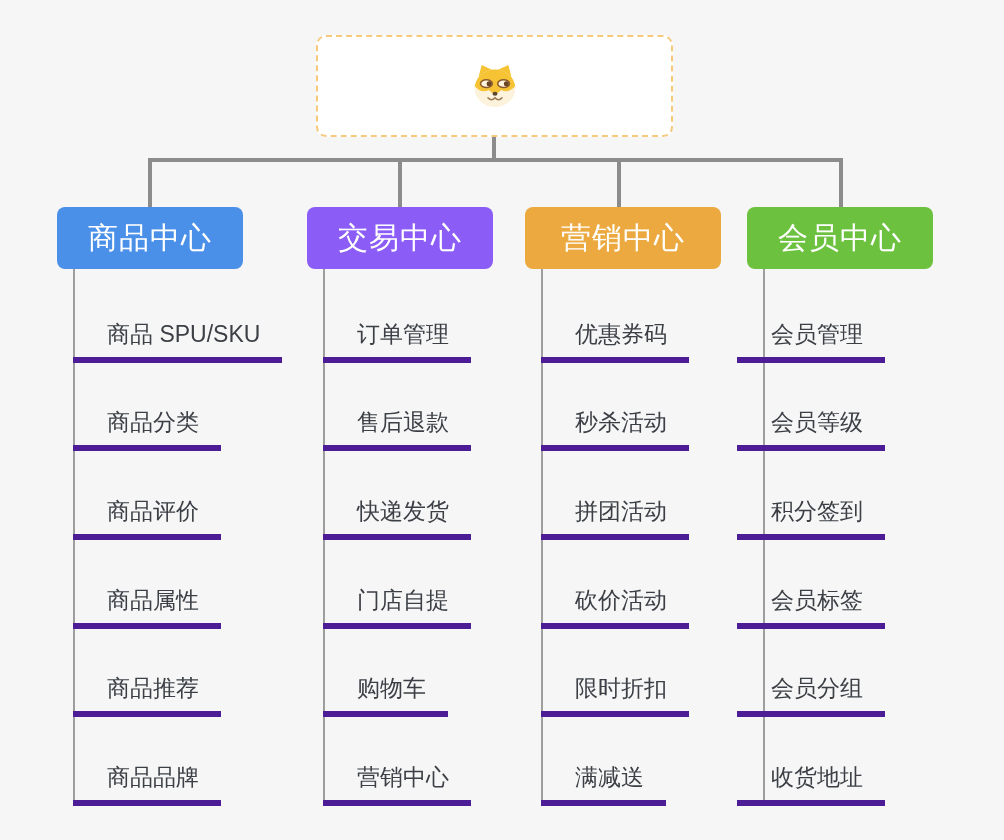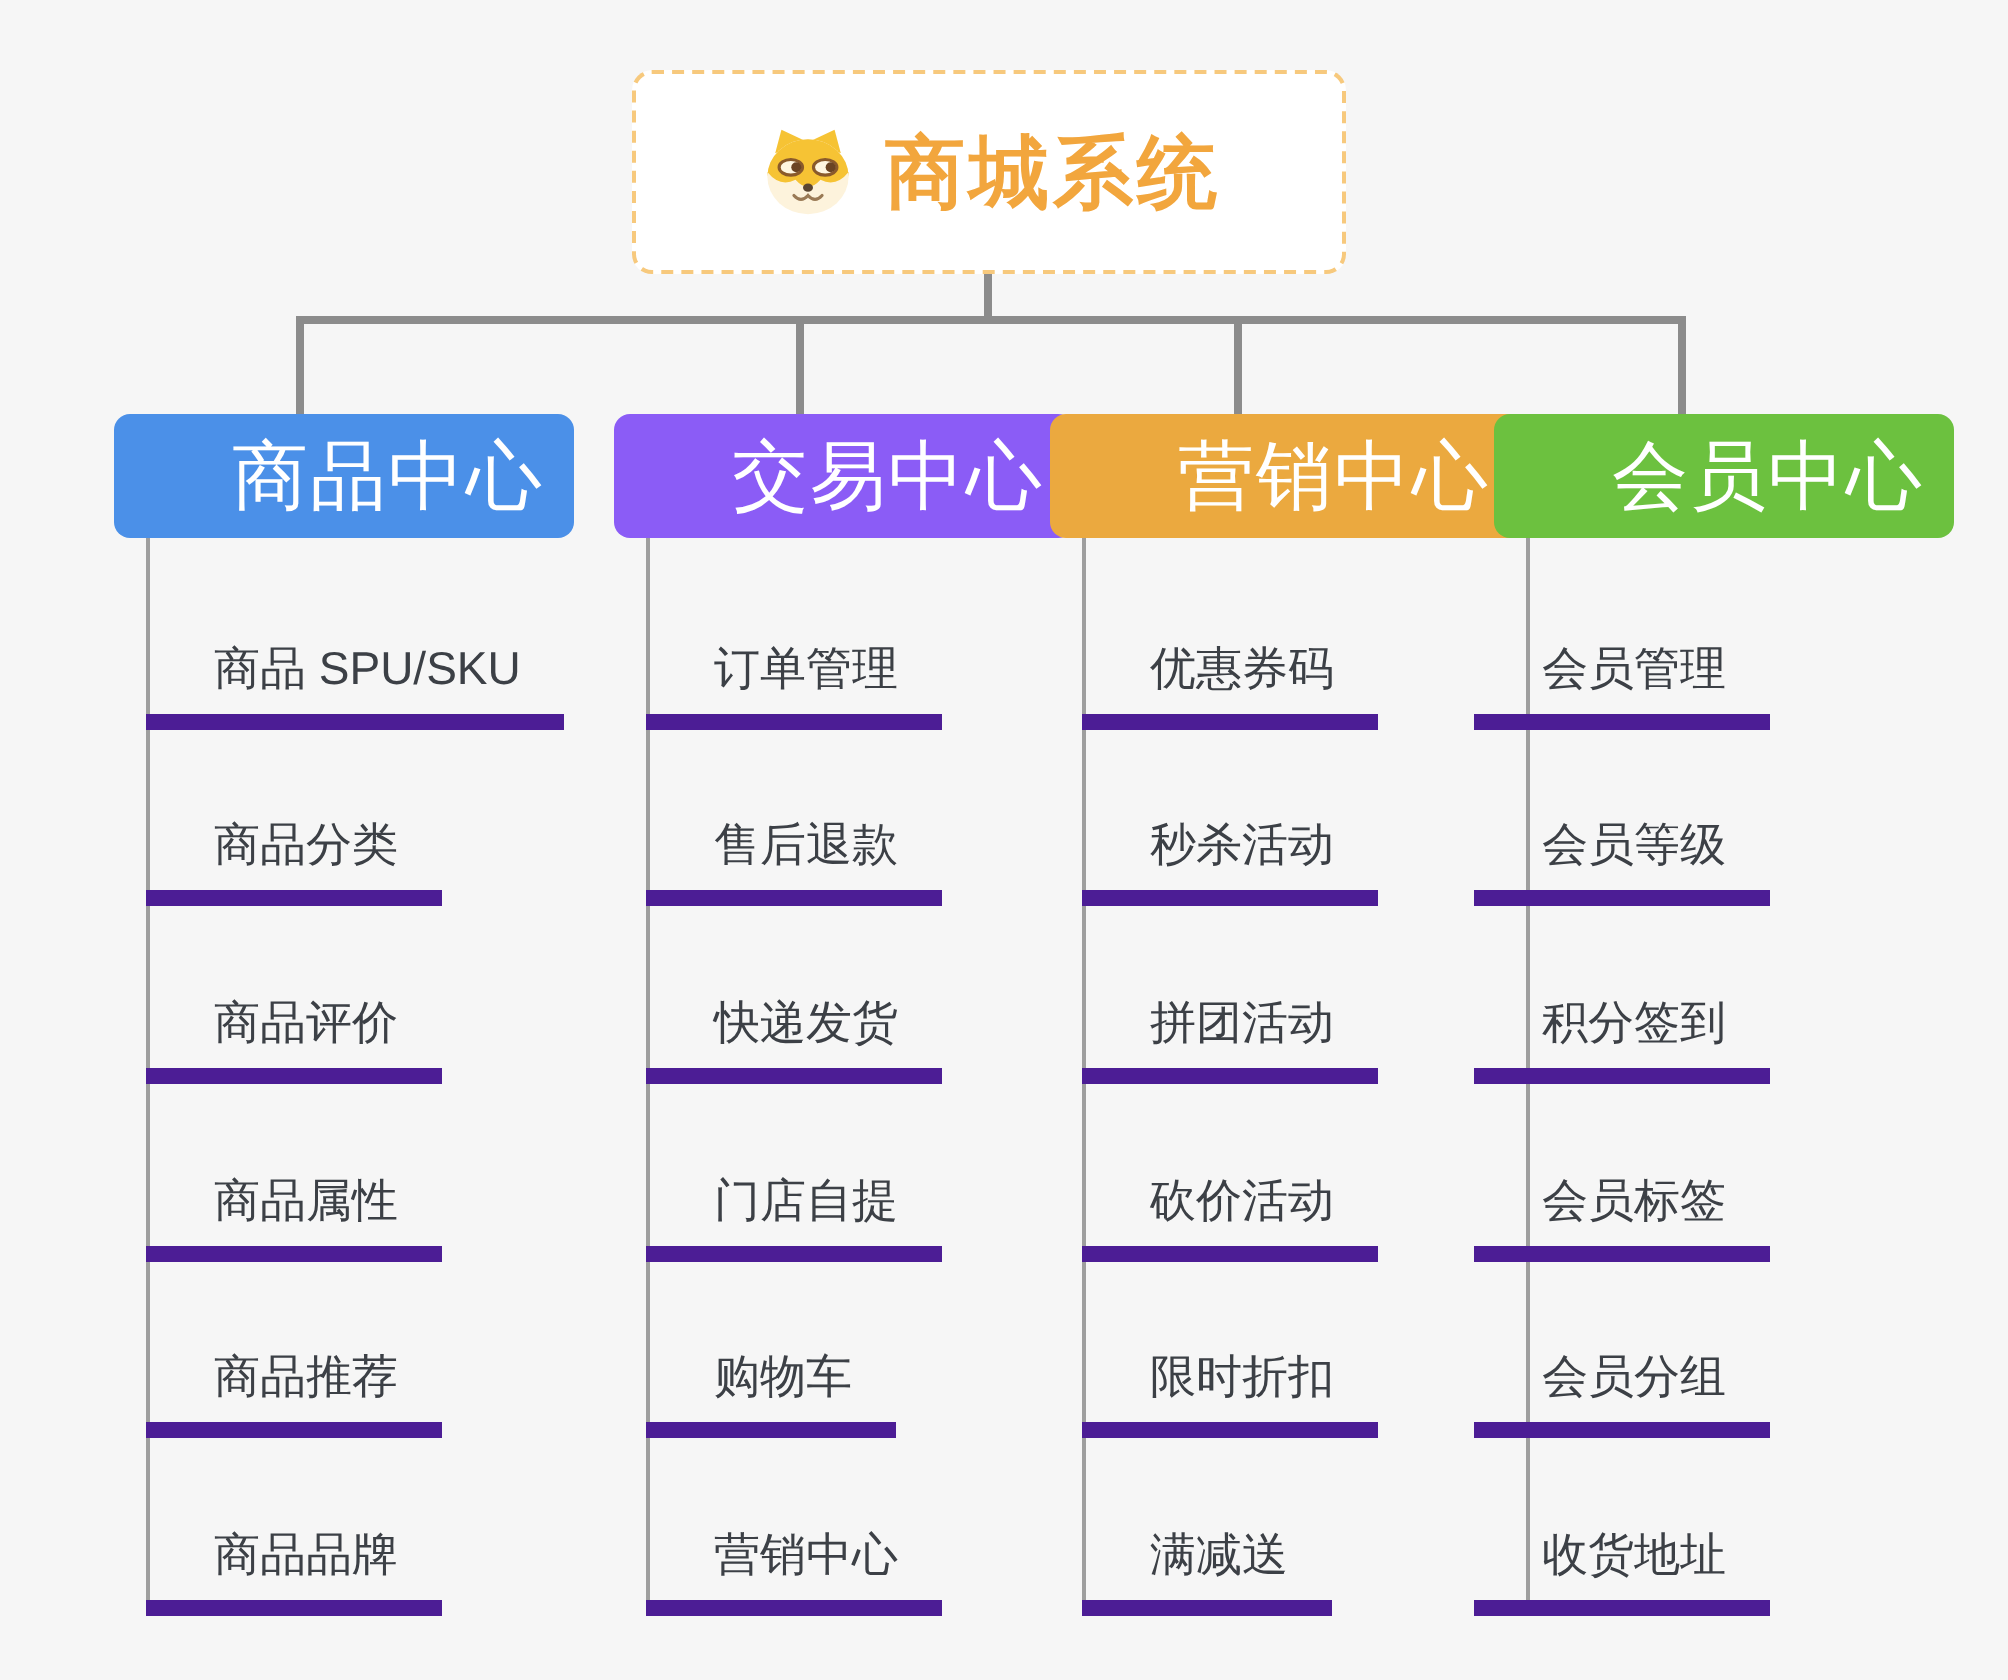--- a/index.html
+++ b/index.html
@@ -19,35 +19,35 @@
   
   .conn{position:absolute;background:#8c8c8c;}
   .conn-stem{left:492px;top:137px;width:4px;height:24px;}
   .conn-hbar{left:148px;top:158px;width:695px;height:4px;}
   .conn-drop{top:160px;width:4px;height:47px;}
   .drop-1{left:148px;} .drop-2{left:398px;} .drop-3{left:617px;} .drop-4{left:839px;}
   
   .hdr{
     position:absolute;top:207px;height:62px;width:186px;border-radius:8px;
     display:flex;align-items:center;justify-content:center;
-    color:#ffffff;font-size:38px;letter-spacing:1px;cursor:default;padding-left:44px;
+    color:#ffffff;font-size:30px;letter-spacing:1px;cursor:default;
   }
   .hdr-1{left:57px;background:#4b90e8;}
   .hdr-2{left:307px;background:#8b5cf6;}
   .hdr-3{left:525px;background:#eba93f;width:196px;}
   .hdr-4{left:747px;background:#6cc13f;}
   
   .trunk{position:absolute;top:269px;width:2px;height:533px;background:#9e9e9e;}
   .trunk-1{left:73px;} .trunk-2{left:323px;} .trunk-3{left:541px;} .trunk-4{left:763px;}
   
   .leaf{
     position:absolute;white-space:nowrap;
     font-size:23px;color:#3c4046;
     padding:0 22px 7px 34px;
-    border-bottom:8px solid #4c1d95;
+    border-bottom:6px solid #4c1d95;
     cursor:default;
   }
   .col-1{left:73px;} .col-2{left:323px;} .col-3{left:541px;} .col-4{left:737px;}
   .row-0{top:319px;} .row-1{top:407px;} .row-2{top:496px;}
   .row-3{top:585px;} .row-4{top:673px;} .row-5{top:762px;}
 </style>
 </head>
 <body>
 
 <div class="canvas">
@@ -60,21 +60,20 @@
         <ellipse cx="32" cy="33" rx="26" ry="24" fill="#fdf3dc"></ellipse>
         <path d="M6 33 A26 24 0 0 1 58 33 L58 30 Q50 40 40 35 Q32 44 24 35 Q14 40 6 30 Z" fill="#f6c334"></path>
         <ellipse cx="21" cy="27" rx="7.5" ry="5" fill="#fff6e0" stroke="#8a5a2b" stroke-width="2"></ellipse>
         <circle cx="24.5" cy="27" r="3.2" fill="#6b4423"></circle>
         <ellipse cx="43" cy="27" rx="7.5" ry="5" fill="#fff6e0" stroke="#8a5a2b" stroke-width="2"></ellipse>
         <circle cx="46.5" cy="27" r="3.2" fill="#6b4423"></circle>
         <ellipse cx="32" cy="40" rx="3.2" ry="2.6" fill="#5b4632"></ellipse>
         <path d="M23 45 Q27.5 50 32 45 Q36.5 50 41 45" fill="none" stroke="#9a7a55" stroke-width="2" stroke-linecap="round"></path>
       </svg>
     </span>
-    <span class="root-title">商城系统</span>
   </div>
 
   <div class="conn conn-stem"></div>
   <div class="conn conn-hbar"></div>
   <div class="conn conn-drop drop-1"></div>
   <div class="conn conn-drop drop-2"></div>
   <div class="conn conn-drop drop-3"></div>
   <div class="conn conn-drop drop-4"></div>
 
   <div class="hdr hdr-1">商品中心</div>

